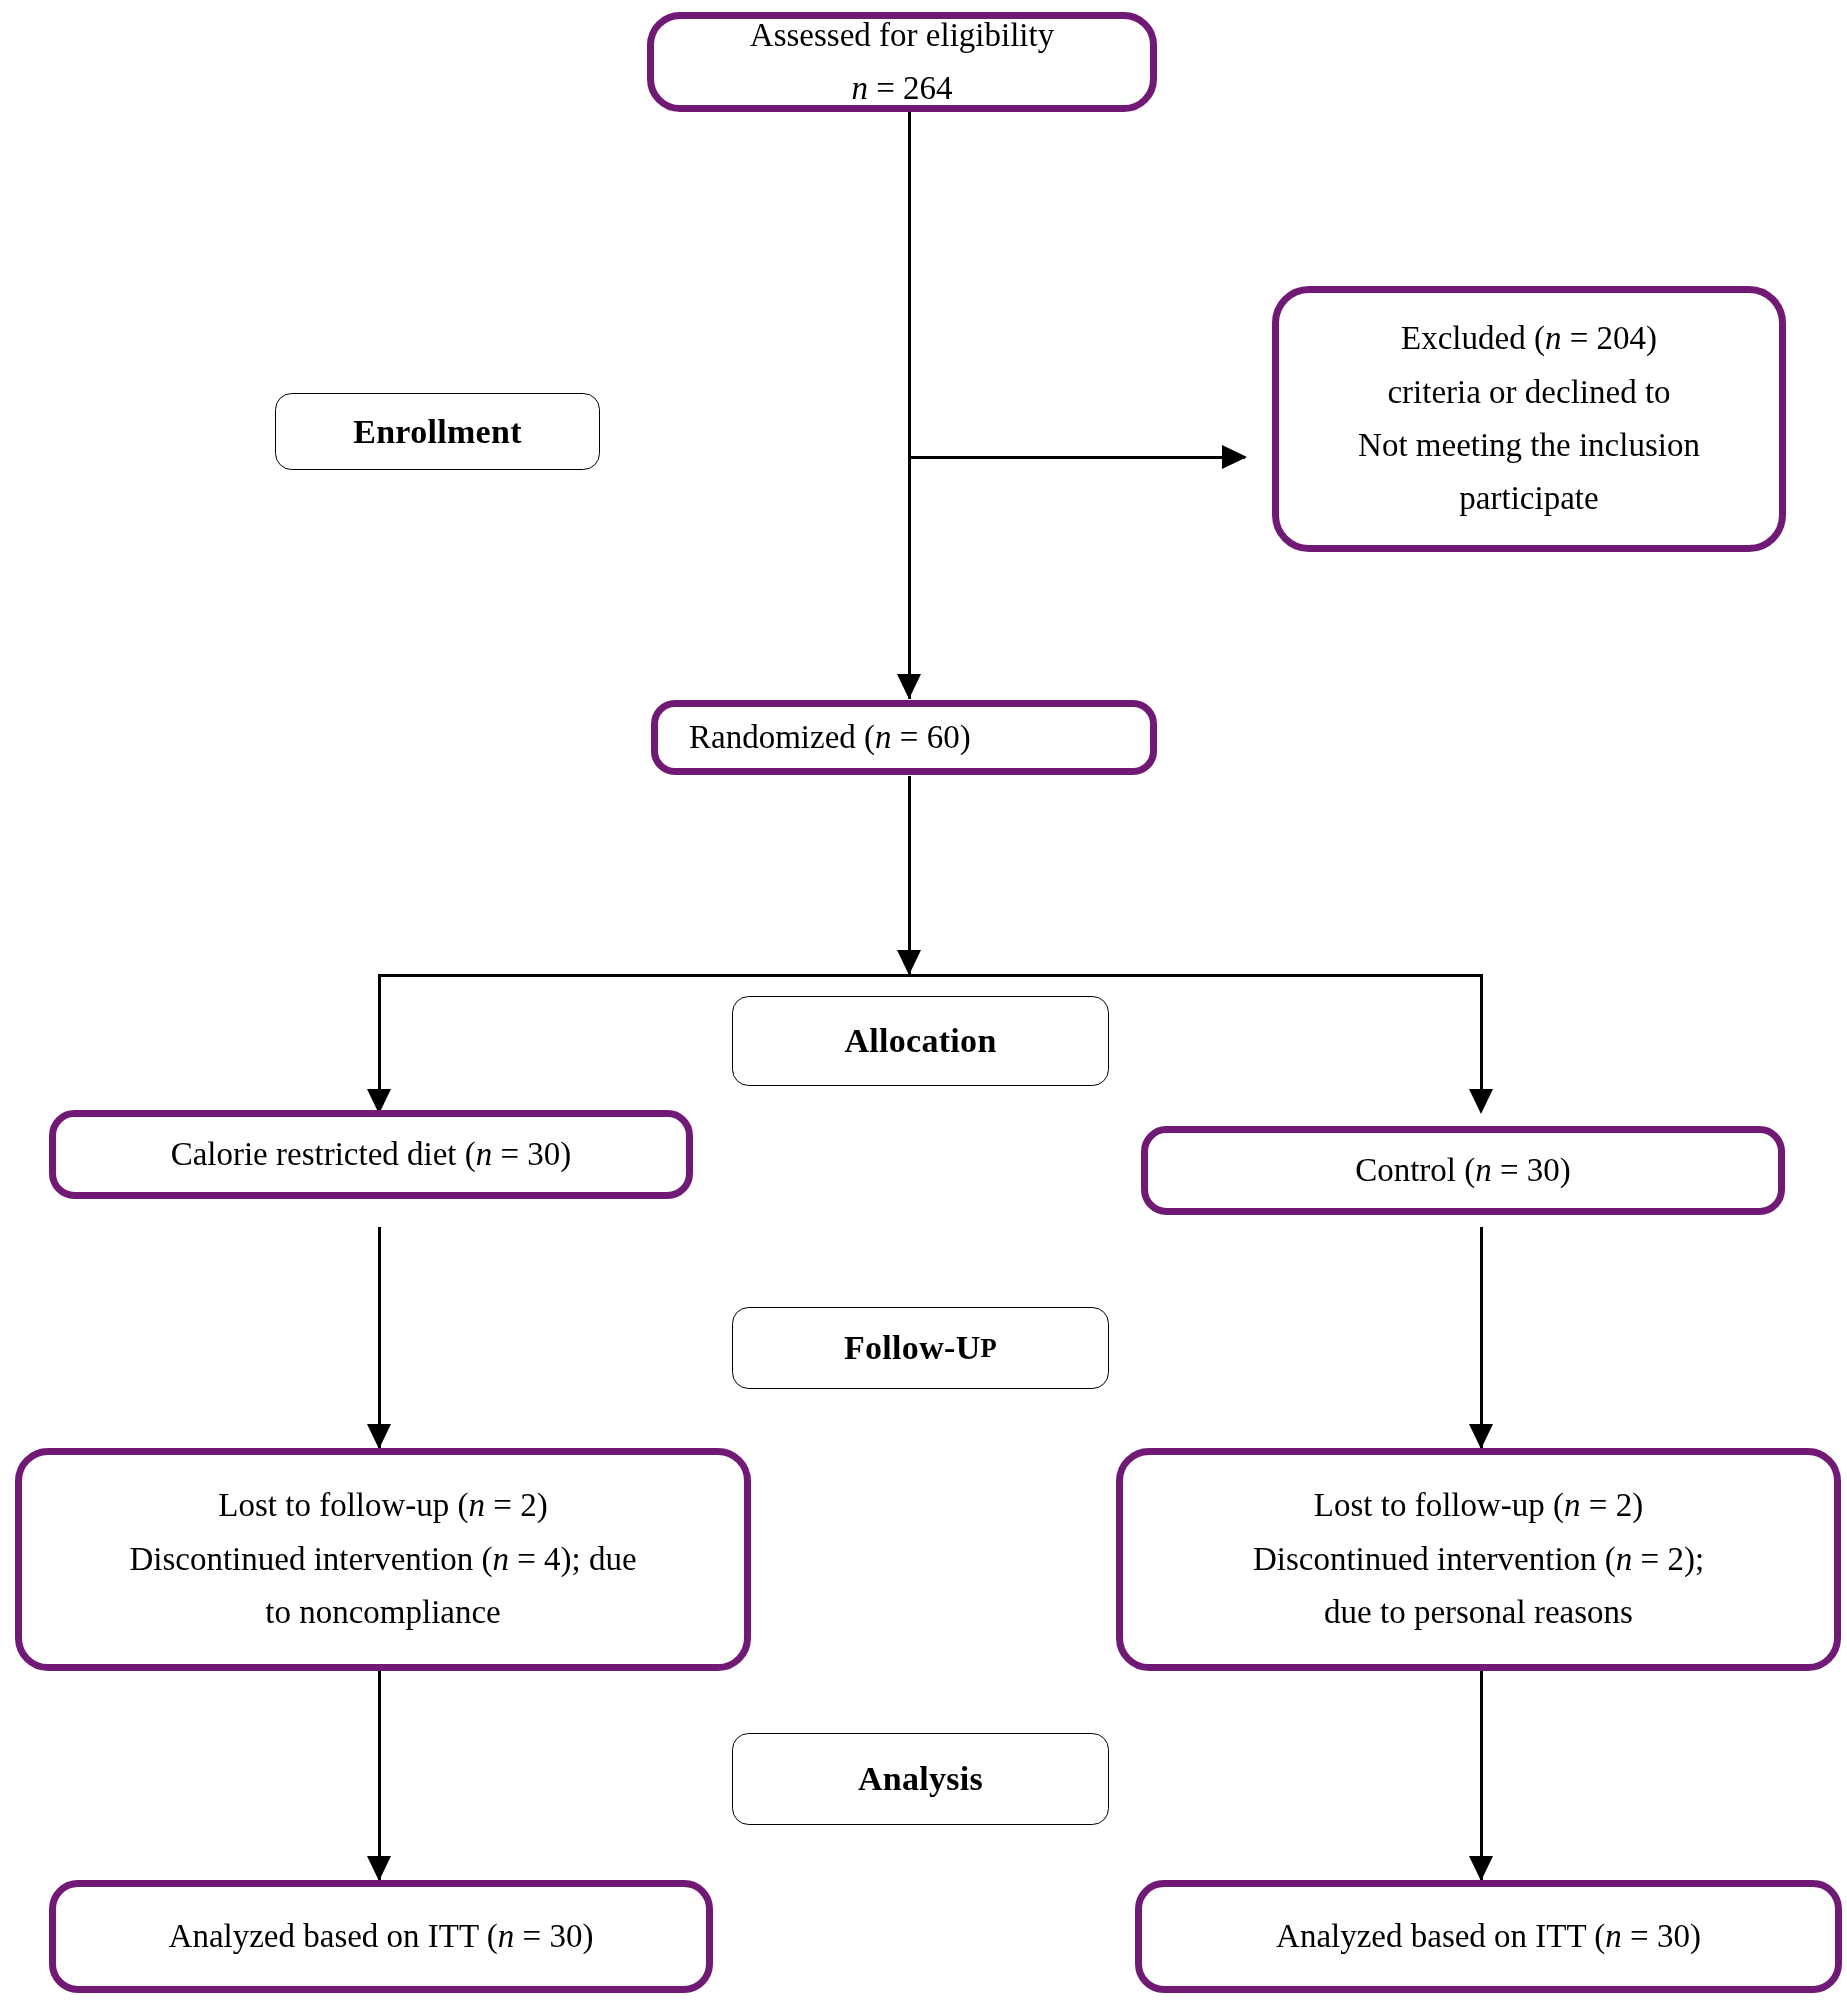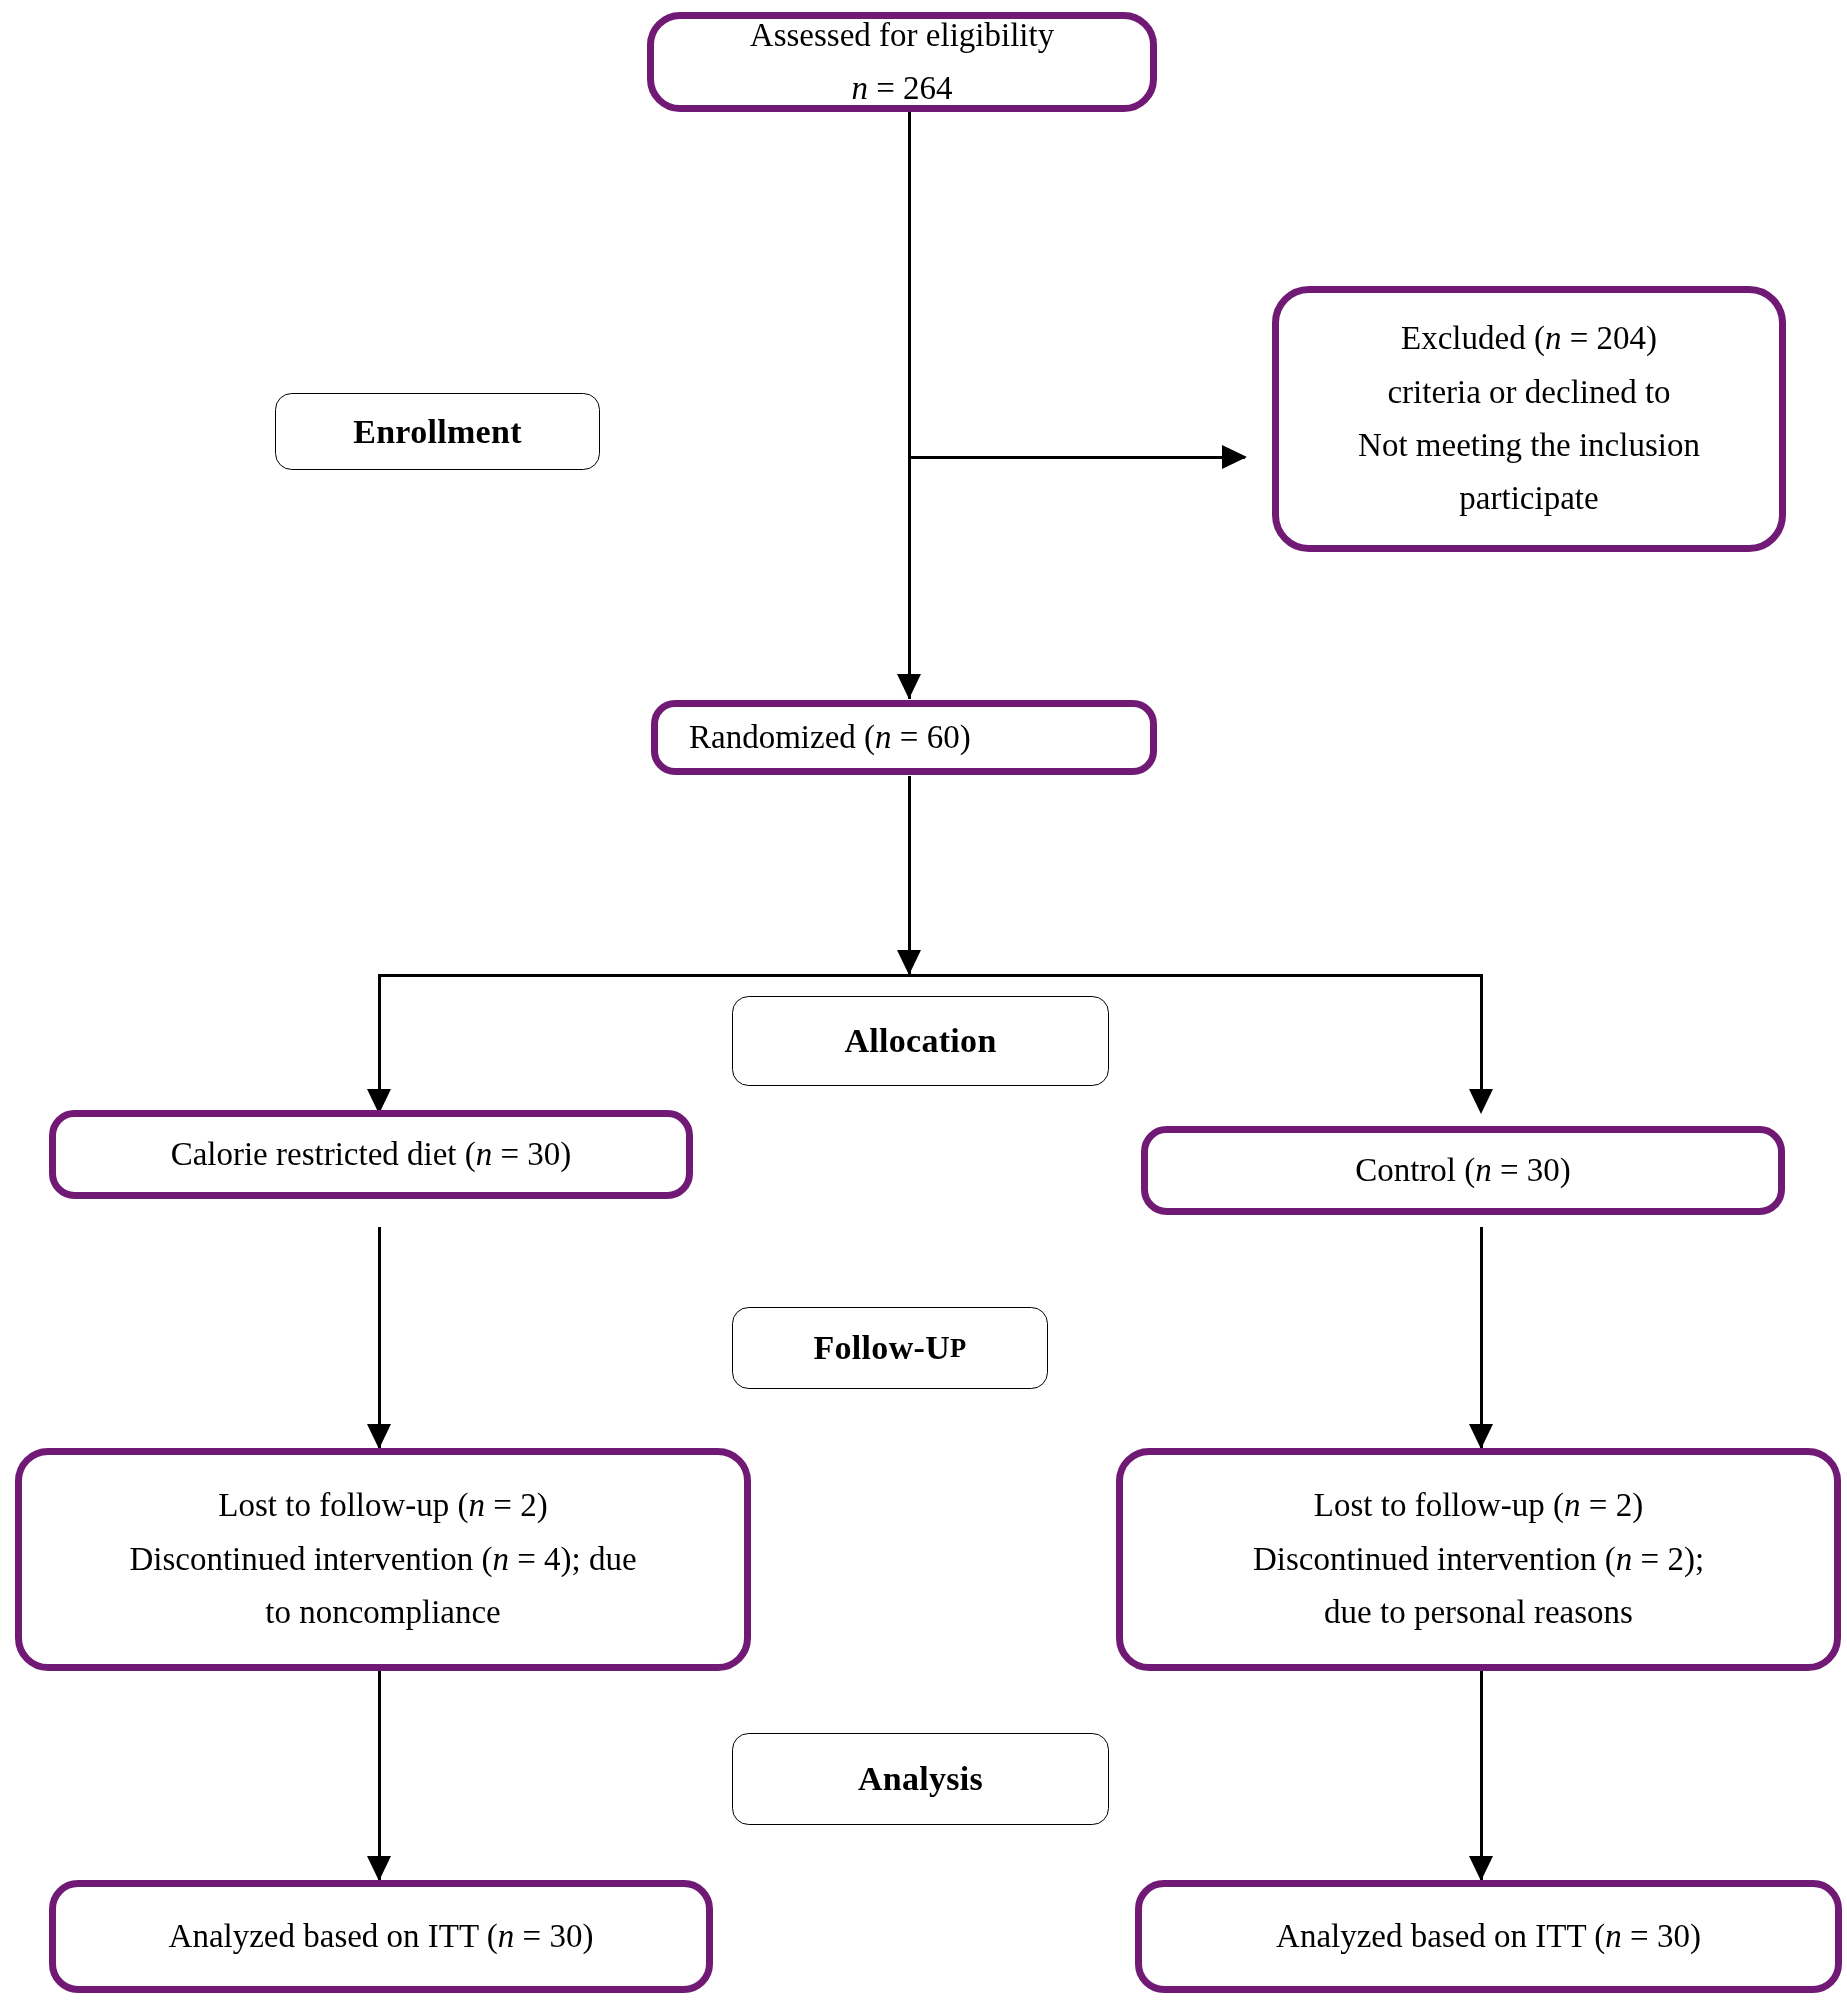--- a/index.html
+++ b/index.html
@@ -124,21 +124,21 @@
   </div>
 
   <div class="node" style="left:49px;top:1110px;width:644px;height:89px;border-radius:25.5px;">
     <span class="ln"><span>Calorie restricted diet (</span><em class="it">n</em><span> = 30)</span></span>
   </div>
 
   <div class="node" style="left:1141px;top:1110px;width:644px;height:89px;border-radius:25.5px;margin-top:16px;">
     <span class="ln"><span>Control (</span><em class="it">n</em><span> = 30)</span></span>
   </div>
 
-  <div class="stage small-caps" style="left:732px;top:1307px;width:316px;height:82px;">
+  <div class="stage small-caps" style="left:732px;top:1307px;width:377px;height:82px;">
     <span>Follow-U</span>
       <span class="sc" style="text-transform:uppercase;">p</span>
   </div>
 
   <div class="node" style="left:15px;top:1448px;width:736px;height:223px;border-radius:33px;">
     <span class="ln"><span>Lost to follow-up (</span><em class="it">n</em><span> = 2)</span></span>
     <span class="ln"><span>Discontinued intervention (</span><em class="it">n</em><span> = 4); due</span></span>
     <span class="ln">to noncompliance</span>
   </div>
 

